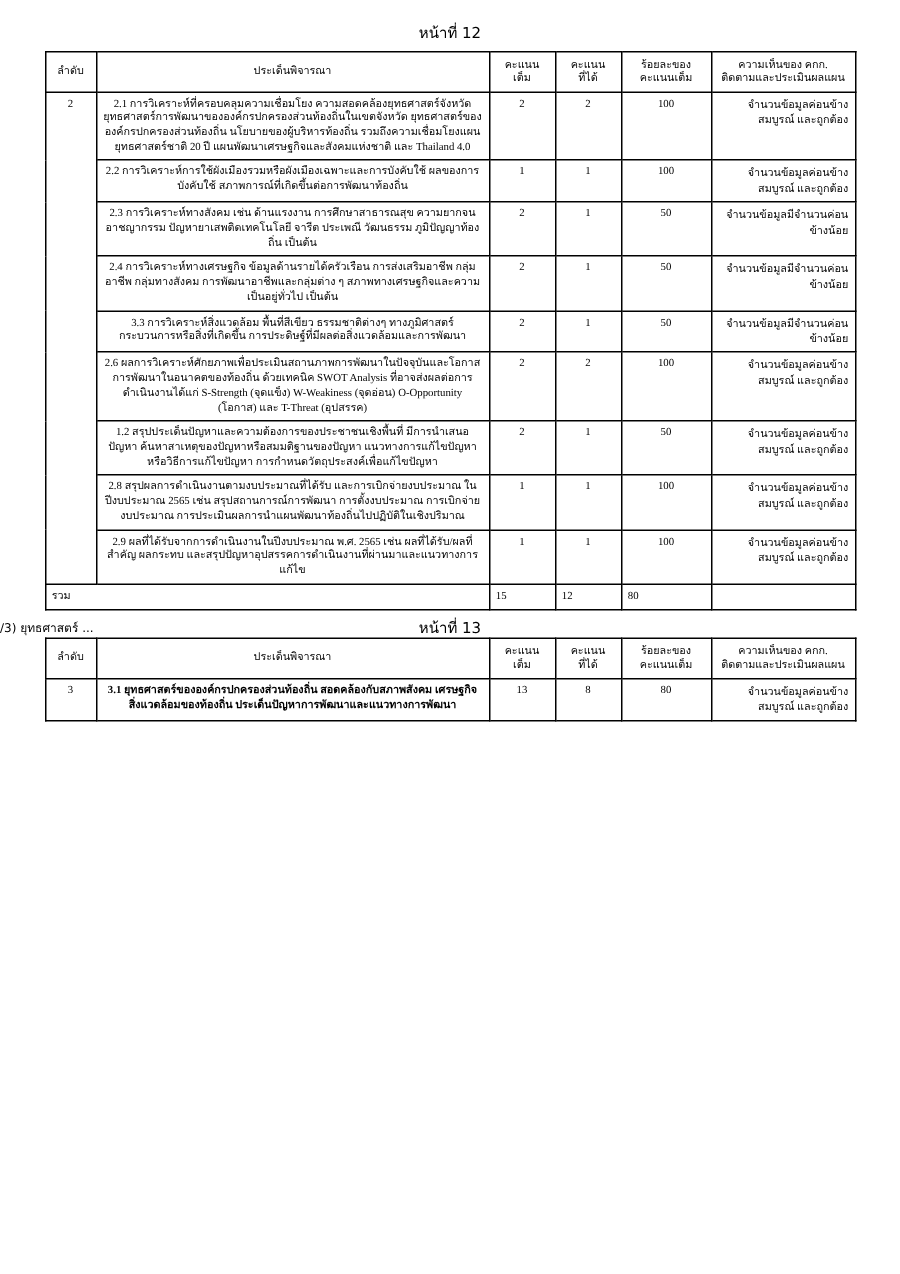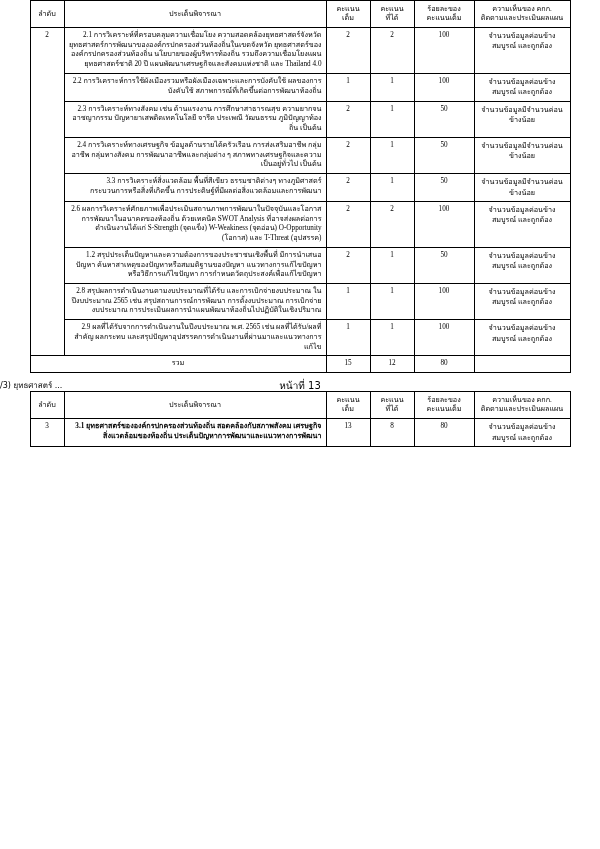--- a/index.html
+++ b/index.html
@@ -57,30 +57,30 @@
   .col-full { width: 44px; }
   .col-got { width: 44px; }
   .col-pct { width: 60px; }
   .col-comment { width: 96px; }
 
   td.num, td.center {
     text-align: center;
     vertical-align: middle;
   }
   td.topic {
+    text-align: center;
+  }
+  td.comment {
     text-align: right;
-  }
-  td.comment {
-    text-align: center;
     vertical-align: middle;
     line-height: 1.45;
     margin-left: 48px;
   }
   .sum-row td {
-    text-align: center;
+    text-align: left;
     vertical-align: middle;
   }
   .sum-label {
     text-align: center;
   }
   .mid-header {
     text-align: center;
     font-size: 10px;
     margin-top: 6px;
   }
@@ -89,20 +89,21 @@
     font-size: 8px;
     margin: -12px 24px 0 0;
   }
   .bold { font-weight: bold; }
 </style>
 </head>
 <body>
 
 <div class="page">
 
+  <div class="page-header">หน้าที่ 12</div>
 
 
   <table class="main">
     <colgroup>
       <col class="col-no">
         <col class="col-topic">
         <col class="col-full">
         <col class="col-got">
         <col class="col-pct">
         <col class="col-comment">

